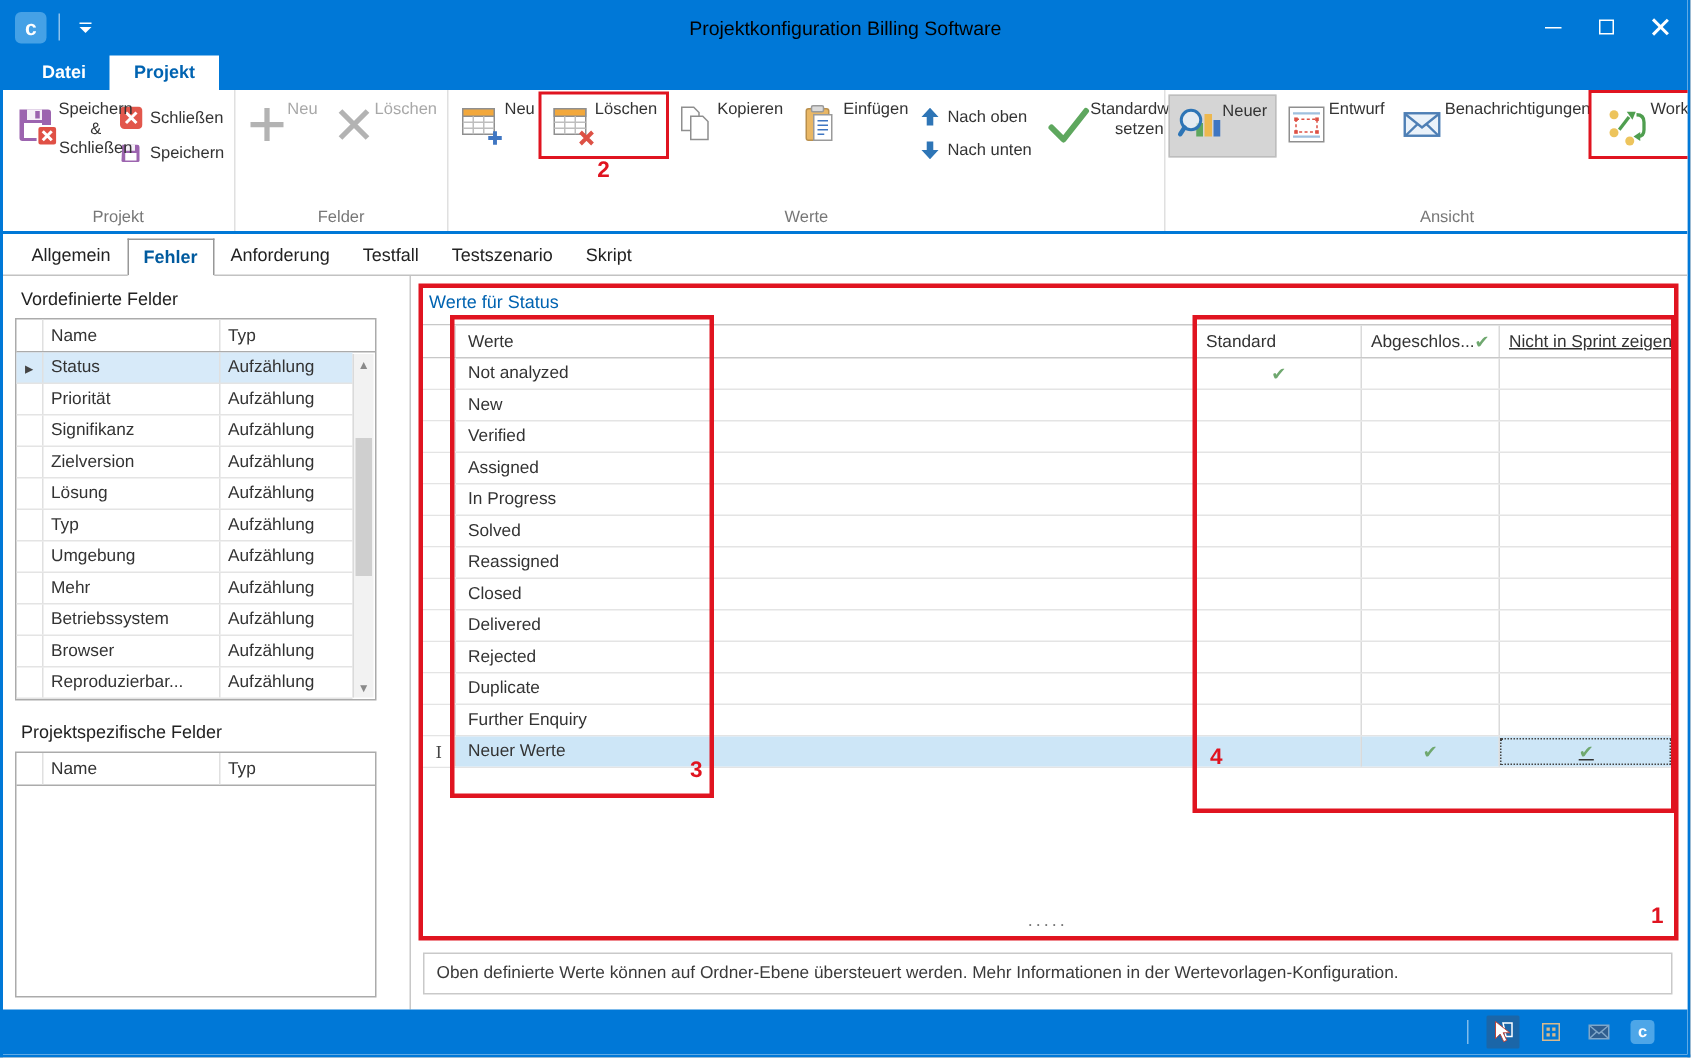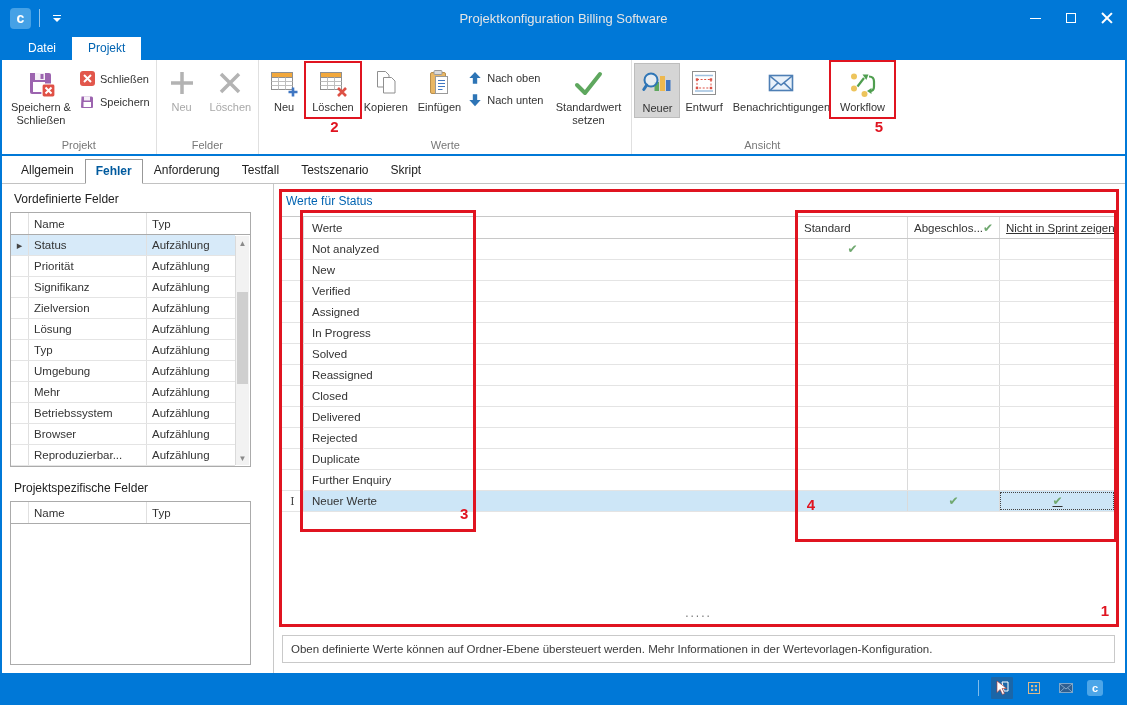--- a/index.html
+++ b/index.html
@@ -12,38 +12,38 @@
     border-left:2px solid var(--blue);border-right:2px solid var(--blue);border-bottom:2px solid var(--blue);
     position:relative;overflow:hidden;}
   
   .titlebar{height:36px;background:var(--blue);display:flex;align-items:center;position:relative;flex:none;}
   .applogo{width:21px;height:21px;border-radius:4px;background:#45A1E6;color:#fff;font-weight:bold;
     font-size:14px;display:flex;align-items:center;justify-content:center;margin:0 8px 0 8px;}
   .tb-sep{width:1px;height:18px;background:rgba(255,255,255,.55);margin-right:10px;}
   .qat{display:flex;flex-direction:column;align-items:center;width:14px;cursor:pointer;}
   .qat .bar{width:8px;border-top:1px solid #fff;margin-bottom:2px;}
   .qat .tri{width:0;height:0;border-left:4px solid transparent;border-right:4px solid transparent;border-top:4px solid #fff;}
-  .title{position:absolute;left:0;right:0;text-align:center;color:#e5e5e5;font-size:13px;pointer-events:none;}
+  .title{position:absolute;left:0;right:0;text-align:center;color:#000000;font-size:13px;pointer-events:none;}
   .wcontrols{margin-left:auto;display:flex;z-index:2;}
   .wbtn{width:36px;height:28px;display:flex;align-items:center;justify-content:center;cursor:pointer;}
   .min-glyph{width:11px;border-top:1.5px solid #fff;}
   .max-glyph{width:10px;height:10px;border:1.5px solid #fff;}
   .close-glyph{position:relative;width:12px;height:12px;}
   .close-glyph::before,.close-glyph::after{content:"";position:absolute;left:5px;top:-1px;width:1.7px;height:14px;background:#fff;}
   .close-glyph::before{transform:rotate(45deg);} .close-glyph::after{transform:rotate(-45deg);}
   
-  .ribbontabs{height:24px;background:var(--blue);display:flex;align-items:flex-end;padding-left:10px;flex:none;}
+  .ribbontabs{height:24px;background:var(--blue);display:flex;align-items:flex-end;padding-left:10px;flex:none;font-weight:bold;}
   .rtab{padding:4px 16px 5px;font-size:12px;color:#fff;cursor:pointer;}
   .rtab.active{background:#fff;color:var(--blue-dark);}
   
   .ribbon{height:96px;background:#fff;display:flex;flex:none;border-bottom:2px solid var(--blue);}
   .rgroup{display:flex;flex-direction:column;border-right:1px solid #E0E0E0;padding:0 2px;}
   .rgroup-content{flex:1;display:flex;align-items:flex-start;padding-top:3px;}
   .rgroup-label{font-size:11px;color:#777;text-align:center;padding:1px 6px 3px;}
-  .rbtn{display:flex;flex-direction:column;align-items:center;font-size:11px;color:#333;
+  .rbtn{display:flex;flex-direction:row;align-items:flex-start;font-size:11px;color:#333;
     padding:4px 5px 2px;min-width:46px;text-align:center;line-height:13px;cursor:pointer;position:relative;}
   .rbtn .ricon{height:32px;display:flex;align-items:center;justify-content:center;margin-bottom:2px;}
   .rbtn.pressed{background:#D5D5D5;border:1px solid #BDBDBD;}
   .rbtn.disabled{color:#A8A8A8;cursor:default;}
   .smallcol{display:flex;flex-direction:column;justify-content:flex-start;gap:8px;padding:8px 4px 0 2px;}
   .sbtn{display:flex;align-items:center;gap:5px;font-size:11px;color:#333;cursor:pointer;white-space:nowrap;}
   
   .doctabs{height:28px;display:flex;align-items:flex-end;padding-left:8px;border-bottom:1px solid #C2C2C2;background:#fff;flex:none;}
   .dtab{padding:4px 10px 5px;font-size:12px;color:#222;cursor:pointer;border:1px solid transparent;}
   .dtab.active{border:1px solid #989898;border-bottom-color:#fff;color:#005A9E;font-weight:bold;margin-bottom:-1px;background:#fff;}

